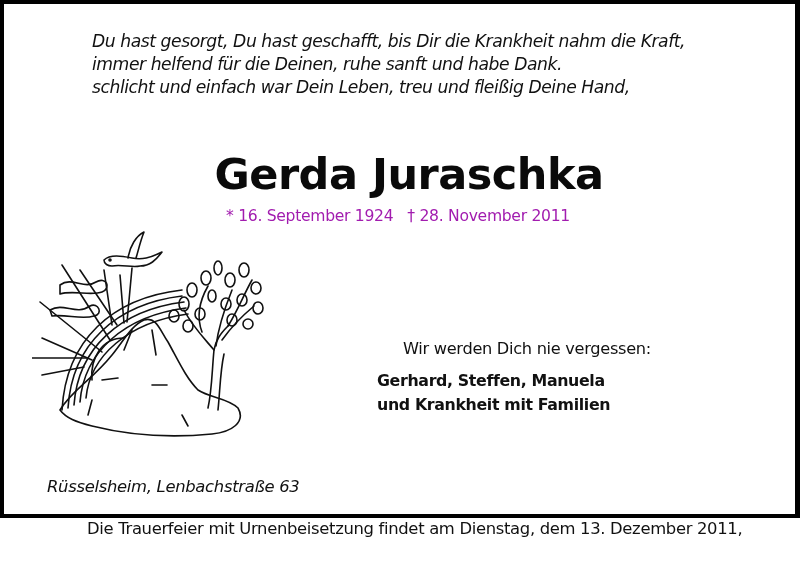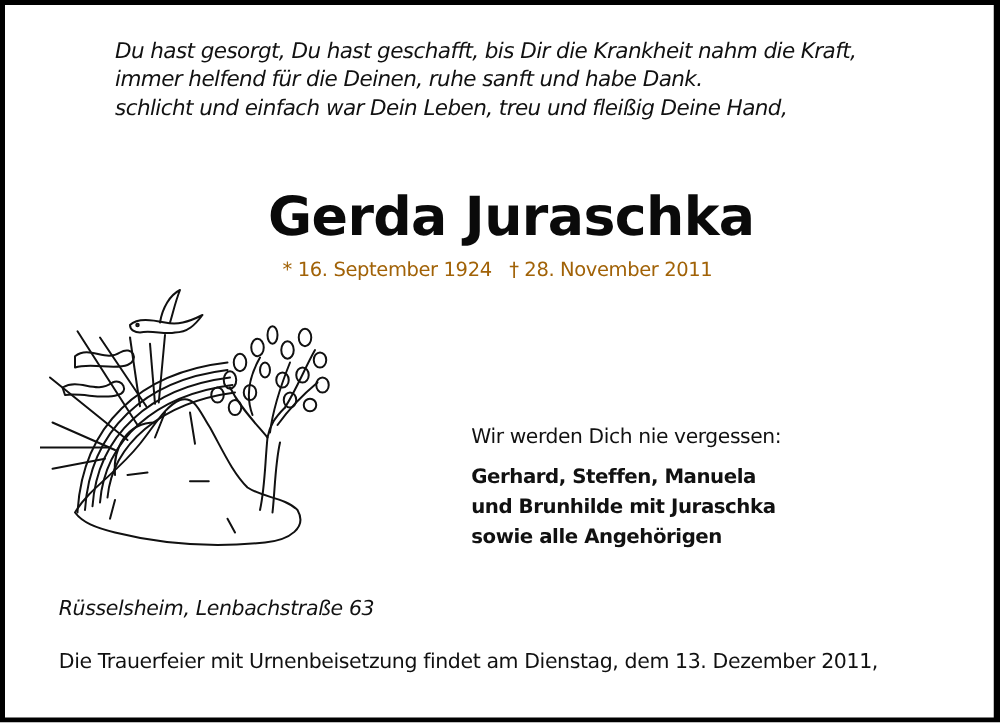--- a/index.html
+++ b/index.html
@@ -1,48 +1,48 @@
 <!DOCTYPE html>
 <html><head>
   <meta charset="utf-8">
   <style>
     * { margin: 0; padding: 0; box-sizing: border-box; }
     html, body { width: 800px; height: 578px; background: #ffffff; overflow: hidden; }
     body { position: relative; font-family: "DejaVu Sans", "Liberation Sans", sans-serif; color: #111111; }
     .frame {
-      position: absolute; left: 0; top: 0; width: 800px; height: 578px;
+      position: absolute; left: 0; top: 0; width: 800px; height: 518px;
       border-left: 4px solid #000; border-top: 4px solid #000;
       border-right: 5px solid #000; border-bottom: 4px solid #000;
       background: #fff;
     }
     .poem {
       position: absolute; left: 88px; top: 26px; width: 680px;
       font-style: italic; font-size: 17.2px; line-height: 23px;
       letter-spacing: -0.45px; color: #111;
       font-family: "DejaVu Sans", sans-serif;
     }
     .poem div { white-space: nowrap; }
     .name {
       position: absolute; left: 0; width: 800px; top: 145px; text-align: center;
       font-family: "DejaVu Sans", sans-serif; font-weight: bold;
       font-size: 43px; letter-spacing: -0.5px; color: #0a0a0a; white-space: nowrap;
       padding-left: 10px;
     }
     .dates {
       position: absolute; left: 222px; top: 203px; width: 370px;
-      font-size: 15.6px; letter-spacing: -0.3px; white-space: nowrap; color: #a16207;
+      font-size: 15.6px; letter-spacing: -0.3px; white-space: nowrap; color: #a21caf;
     }
     .dates .gap { display: inline-block; width: 14px; }
     .illustration { position: absolute; left: 28px; top: 226px; width: 234px; height: 208px; }
     .mourners { position: absolute; left: 373px; top: 334px; width: 300px; }
-    .mourners .intro { font-size: 16.2px; letter-spacing: -0.3px; line-height: 22px; white-space: nowrap; }
+    .mourners .intro { font-size: 16.2px; letter-spacing: -0.3px; line-height: 22px; white-space: nowrap; text-align: center; }
     .mourners .names { margin-top: 9px; font-weight: bold; font-size: 15.8px; letter-spacing: -0.35px; line-height: 24px; white-space: nowrap; }
     .address { position: absolute; left: 43px; top: 473px; font-size: 16.4px; letter-spacing: -0.3px; white-space: nowrap; font-style: italic; }
     .ceremony { position: absolute; left: 43px; top: 513px; font-size: 16.4px; line-height: 24px; letter-spacing: -0.32px; }
-    .ceremony div { white-space: nowrap; }
+    .ceremony div { white-space: nowrap; margin-left: 40px; }
   </style>
 </head>
 <body>
 
 <div class="frame">
 
   <div class="poem">
     <div>Du hast gesorgt, Du hast geschafft, bis Dir die Krankheit nahm die Kraft,</div>
     <div>immer helfend für die Deinen, ruhe sanft und habe Dank.</div>
     <div>schlicht und einfach war Dein Leben, treu und fleißig Deine Hand,</div>
@@ -112,22 +112,21 @@
     <ellipse cx="200" cy="90" rx="5" ry="6"></ellipse>
     <ellipse cx="180" cy="66" rx="4" ry="6"></ellipse>
     <ellipse cx="216" cy="94" rx="5" ry="5"></ellipse>
     <ellipse cx="142" cy="86" rx="5" ry="6"></ellipse>
   </svg>
 
   <div class="mourners">
     <div class="intro">Wir werden Dich nie vergessen:</div>
     <div class="names">
       <div>Gerhard, Steffen, Manuela</div>
-      <div>und Brunhilde mit Juraschka</div>
-      <div>sowie alle Angehörigen</div>
+      <div>und Krankheit mit Familien</div>
     </div>
   </div>
 
   <div class="address">Rüsselsheim, Lenbachstraße 63</div>
 
   <div class="ceremony">
     <div>Die Trauerfeier mit Urnenbeisetzung findet am Dienstag, dem 13. Dezember 2011,</div>
   </div>
 
 </div>

